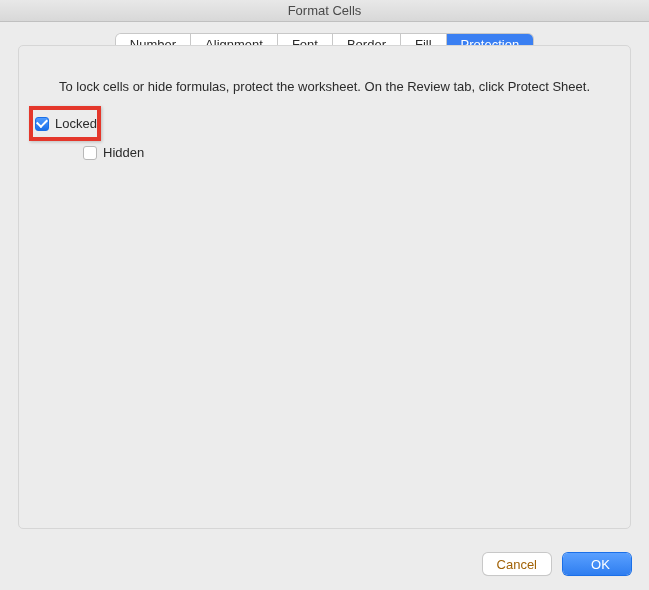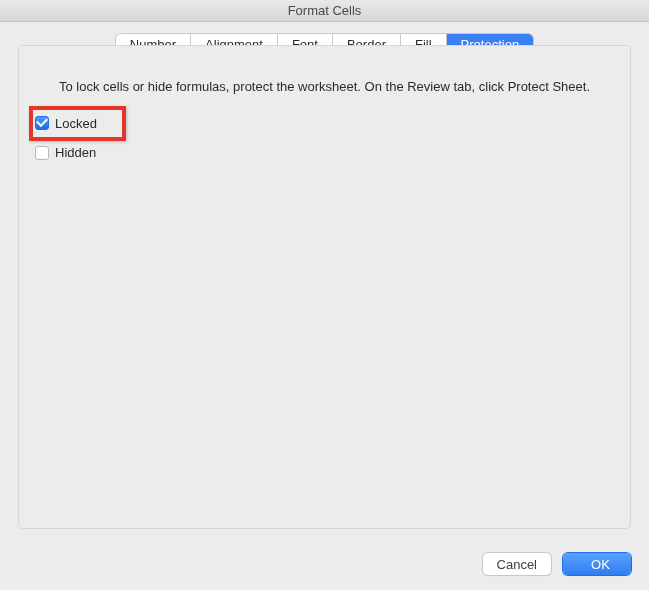--- a/index.html
+++ b/index.html
@@ -71,28 +71,29 @@
       color: #2a2a2a;
       line-height: 1.35;
       margin-bottom: 10px;
       text-align: center;
     }
     .checkbox-row {
       display: flex;
       align-items: center;
       margin-bottom: 4px;
       height: 20px;
+      margin-left: 48px;
     }
     .checkbox-highlight {
       border: 4px solid #e4372b;
-      padding: 6px 25px 6px 2px;
+      padding: 6px 0 6px 2px;
       margin-left: -6px;
       margin-bottom: 2px;
       display: inline-flex;
-      align-items: flex-start;
+      align-items: flex-end;
       box-shadow: 1px 1px 3px rgba(0,0,0,0.2);
     }
     .checkbox {
       width: 14px;
       height: 14px;
       border-radius: 3px;
       margin-right: 6px;
       display: flex;
       align-items: center;
       justify-content: center;
@@ -129,21 +130,21 @@
       min-width: 68px;
       height: 22px;
       border-radius: 5px;
       font-size: 13px;
       border: none;
       cursor: default;
       padding: 0 14px;
     }
     .btn-default {
       background: #ffffff;
-      color: #404040;
+      color: #a16207;
       box-shadow: 0 0 0 1px #c8c8c8, 0 1px 1px rgba(0,0,0,0.08);
     }
     .btn-primary {
       background: linear-gradient(to bottom, #5aa0ff, #2f7ef0);
       color: #ffffff;
       box-shadow: 0 0 0 1px #1a6fe8, 0 1px 1px rgba(0,0,0,0.12);
       padding-left: 21px;
     }
     .window {
       position: relative;

